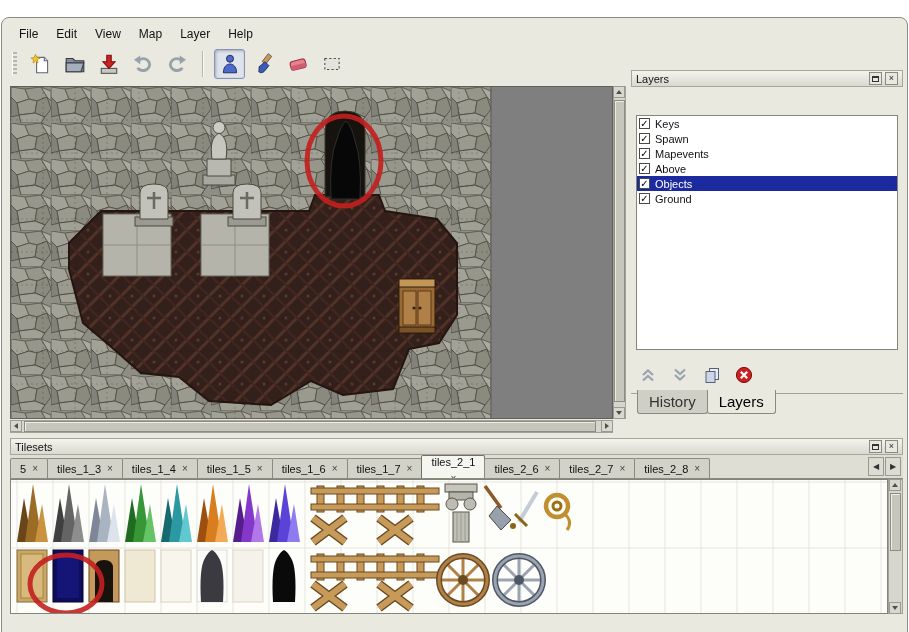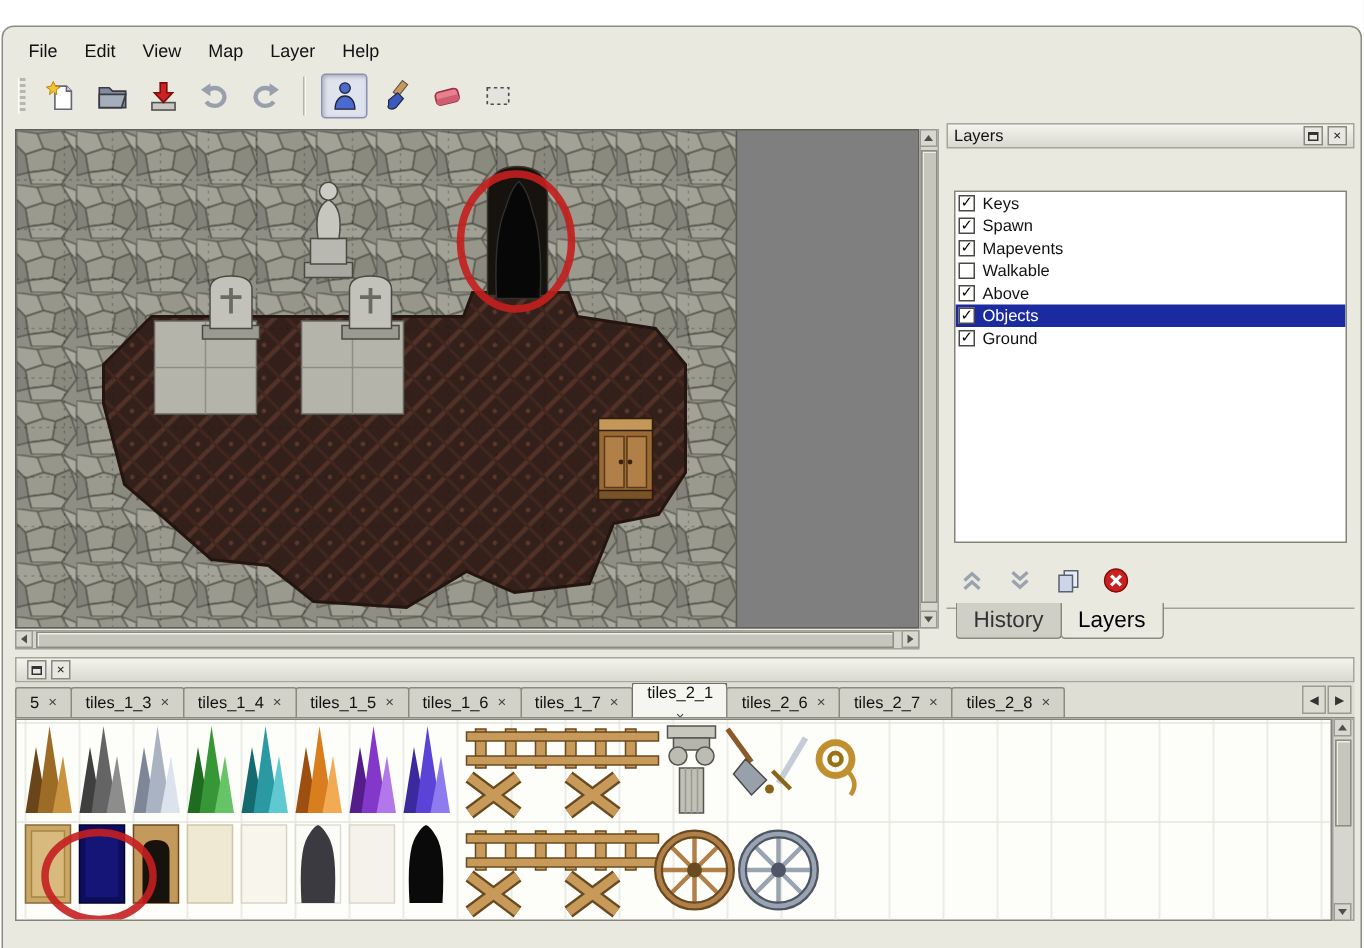--- a/index.html
+++ b/index.html
@@ -39,21 +39,21 @@
   
   .panel-header { position:absolute; left:0; right:0; top:0; height:17px;
     background:linear-gradient(#f4f4ee,#d9d9d0); border:1px solid #a6a69c;
     display:flex; align-items:center; padding:0 4px; }
   .panel-title { flex:1; font-size:11px; }
   .ph-btn { width:13px; height:13px; margin-left:3px; border:1px solid #8a8a80; background:#e8e8e0;
     display:flex; align-items:center; justify-content:center; font-size:9px; line-height:9px; color:#222; }
   .ph-restore-glyph { width:7px; height:6px; border:1px solid #333; border-top:2px solid #333; }
 
   
-  .layers-panel { position:absolute; left:629px; top:64px; width:272px; height:344px; }
+  .layers-panel { position:absolute; left:629px; top:52px; width:272px; height:344px; }
   .opacity-row { position:absolute; top:23px; left:5px; right:5px; height:15px; display:flex; align-items:center; gap:7px; }
   .slider-track { flex:1; height:10px; background:#2733c8; border:1px solid #16207e; position:relative; }
   .slider-handle { position:absolute; right:-1px; top:-2px; width:18px; height:13px;
     border:1px solid #6e6e66;
     background:repeating-linear-gradient(90deg,#dcdcd4 0 2px,#a8a8a0 2px 3px); }
   .layer-list { position:absolute; top:45px; left:5px; right:5px; bottom:64px;
     background:#fff; border:1px solid #84847a; overflow:hidden; }
   .layer-row { height:15px; display:flex; align-items:center; gap:5px; padding-left:2px; }
   .layer-row.selected { background:#1c2aa0; color:#fff; }
   .cb { width:11px; height:11px; background:#fff; border:1px solid #4a4a44;
@@ -291,24 +291,20 @@
       </div>
       <div class="layer-row">
         <span class="cb">✓</span>
         <span>Spawn</span>
       </div>
       <div class="layer-row">
         <span class="cb">✓</span>
         <span>Mapevents</span>
       </div>
       <div class="layer-row">
-        <span class="cb"></span>
-        <span>Walkable</span>
-      </div>
-      <div class="layer-row">
         <span class="cb">✓</span>
         <span>Above</span>
       </div>
       <div class="layer-row selected">
         <span class="cb">✓</span>
         <span>Objects</span>
       </div>
       <div class="layer-row">
         <span class="cb">✓</span>
         <span>Ground</span>
@@ -342,20 +338,21 @@
 
     <div class="panel-edge"></div>
     <div class="bottom-tabs">
       <span class="btab">History</span>
       <span class="btab active">Layers</span>
     </div>
   </div>
 
   <div class="tilesets-panel">
     <div class="panel-header">
+      <span class="panel-title">Tilesets</span>
       <span class="ph-btn">
           <span class="ph-restore-glyph"></span>
         </span>
       <span class="ph-btn">
           <span>×</span>
         </span>
     </div>
 
     <div class="ts-tabs">
       <span class="ttab">

